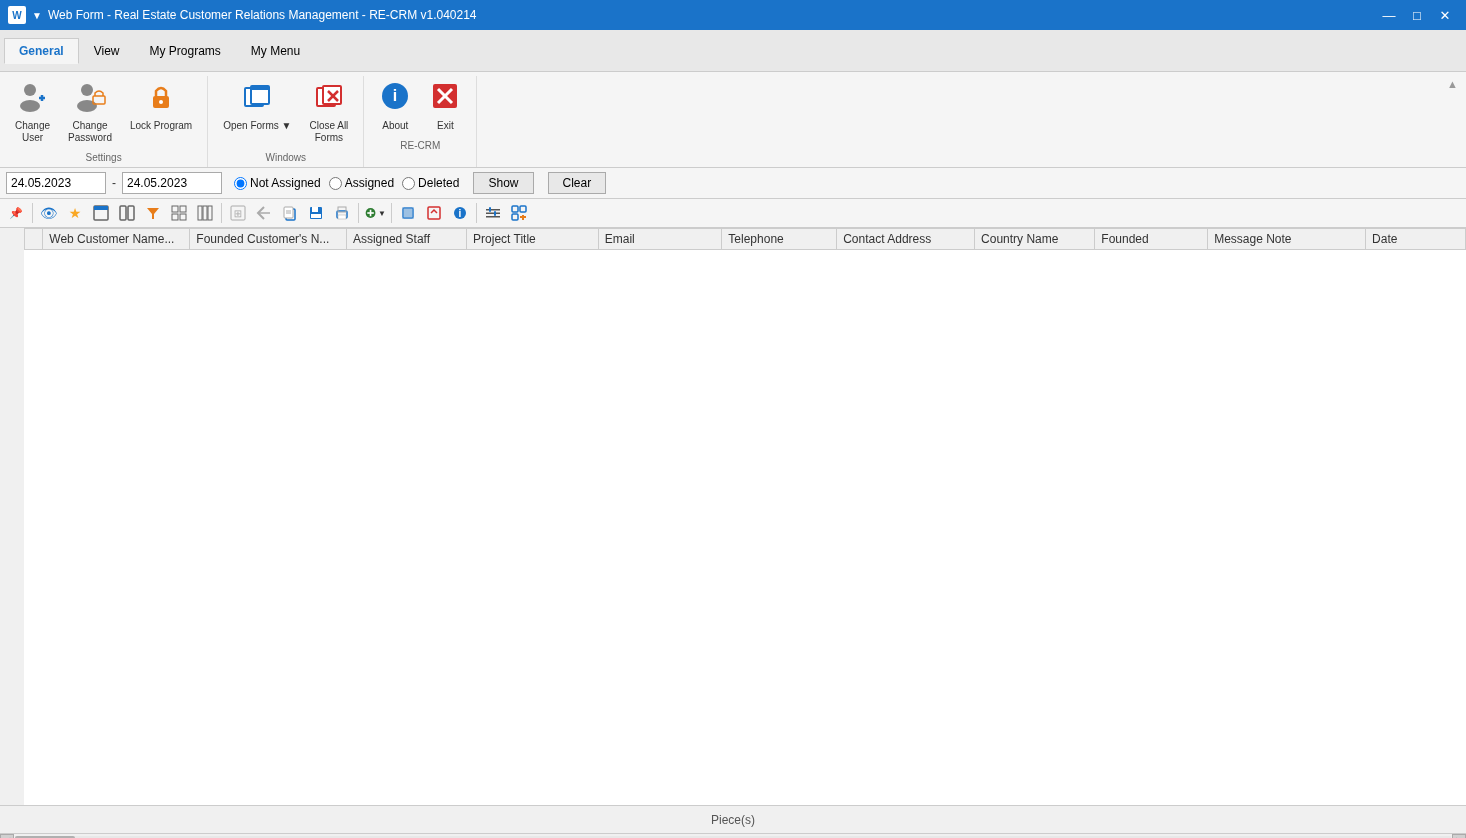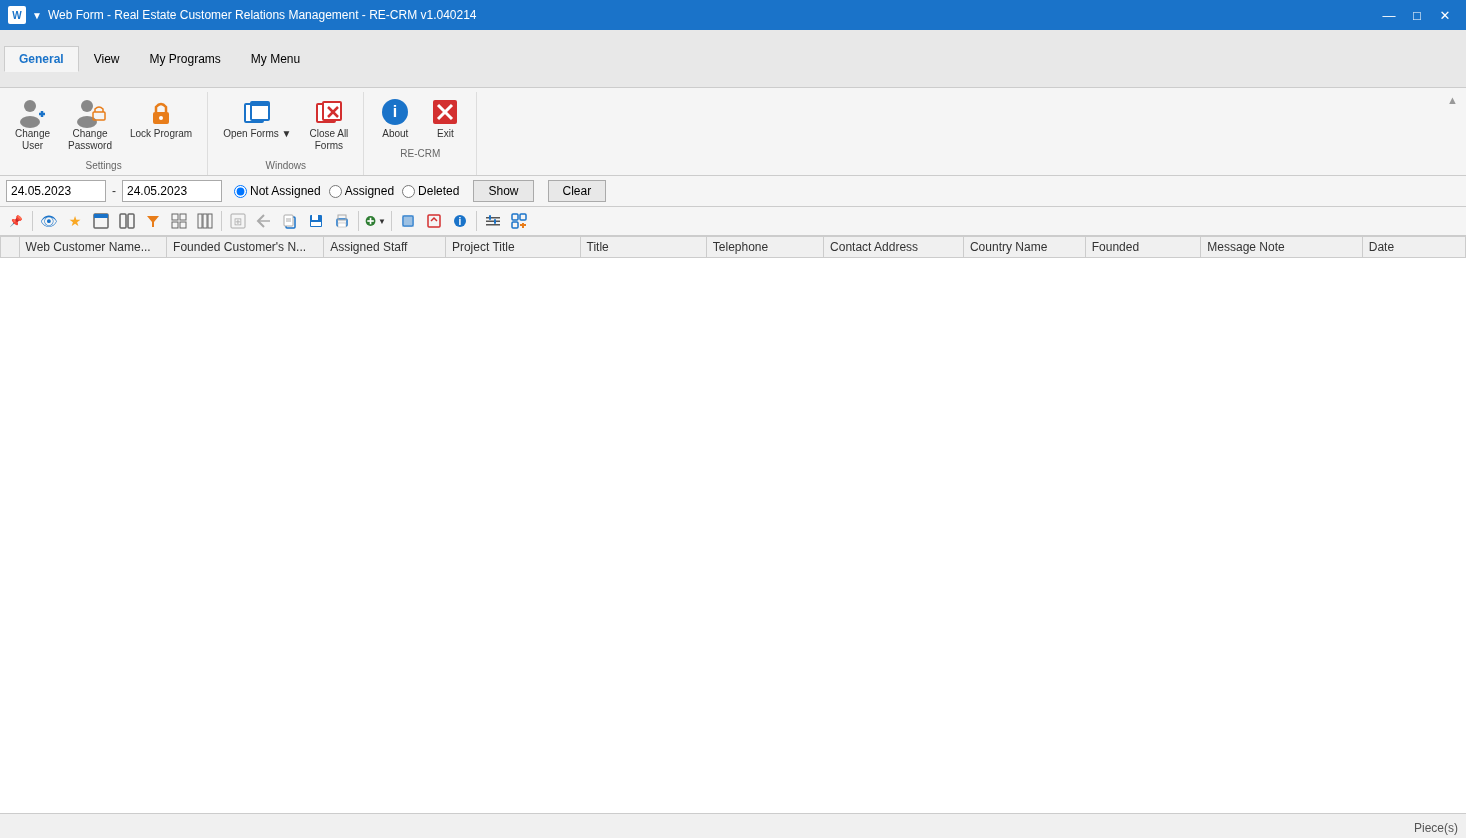--- a/index.html
+++ b/index.html
@@ -17,32 +17,32 @@
       user-select: none;
     }
     .title-bar-left { display: flex; align-items: center; gap: 6px; }
     .title-bar-app-icon { width: 18px; height: 18px; background: #fff; border-radius: 2px; display: flex; align-items: center; justify-content: center; color: #1a73c9; font-size: 10px; font-weight: bold; }
     .title-bar-title { font-size: 12px; }
     .title-bar-controls { display: flex; gap: 2px; }
     .title-bar-controls button { background: transparent; border: none; color: white; width: 26px; height: 22px; cursor: pointer; font-size: 13px; display: flex; align-items: center; justify-content: center; }
 
     
     .ribbon { background: #f5f5f5; border-bottom: 1px solid #ccc; }
-    .ribbon-tabs { display: flex; padding: 16px 4px; background: #e8e8e8; border-bottom: 1px solid #ccc; }
+    .ribbon-tabs { display: flex; padding: 8px 4px; background: #e8e8e8; border-bottom: 1px solid #ccc; }
     .ribbon-tab { padding: 5px 14px; font-size: 12px; cursor: pointer; border: 1px solid transparent; margin-bottom: -1px; }
     .ribbon-tab.active { background: #f5f5f5; border: 1px solid #ccc; border-bottom: 1px solid #f5f5f5; font-weight: bold; color: #1a73c9; }
 
     .ribbon-content { display: flex; align-items: stretch; padding: 4px 4px 0 4px; gap: 4px; }
     .ribbon-group { display: flex; flex-direction: column; align-items: center; border-right: 1px solid #ddd; padding: 0 8px 0 4px; }
     .ribbon-group:last-child { border-right: none; }
     .ribbon-group-buttons { display: flex; gap: 4px; align-items: flex-start; }
     .ribbon-group-label { font-size: 10px; color: #666; margin-top: 4px; padding-bottom: 4px; }
     .ribbon-btn { display: flex; flex-direction: column; align-items: center; padding: 3px 6px; cursor: pointer; border: 1px solid transparent; border-radius: 2px; min-width: 44px; }
     .ribbon-btn-icon { width: 32px; height: 32px; display: flex; align-items: center; justify-content: center; font-size: 22px; }
-    .ribbon-btn-label { font-size: 10px; text-align: center; color: #333; margin-top: 0; line-height: 1.2; }
+    .ribbon-btn-label { font-size: 10px; text-align: center; color: #333; margin-top: 8px; line-height: 1.2; }
 
     
     .filter-bar {
       display: flex;
       align-items: center;
       padding: 4px 6px;
       background: #f5f5f5;
       border-bottom: 1px solid #ccc;
       gap: 6px;
     }
@@ -109,21 +109,21 @@
     
     .bottom-bar {
       background: #f0f0f0;
       border-top: 1px solid #ccc;
       height: 28px;
       display: flex;
       align-items: center;
       padding: 0 8px;
       font-size: 12px;
       color: #555;
-      justify-content: flex-end;
+      justify-content: center;
     }
 
     
     .hscroll-bar {
       height: 14px;
       background: #f0f0f0;
       border-top: 1px solid #ccc;
       display: flex;
       align-items: center;
     }
@@ -404,31 +404,31 @@
     <svg width="16" height="16" viewBox="0 0 16 16">
       <rect x="1" y="1" width="6" height="6" rx="1" fill="none" stroke="#1a73c9" stroke-width="1.5"></rect>
       <rect x="9" y="1" width="6" height="6" rx="1" fill="none" stroke="#1a73c9" stroke-width="1.5"></rect>
       <rect x="1" y="9" width="6" height="6" rx="1" fill="none" stroke="#1a73c9" stroke-width="1.5"></rect>
       <line x1="12" y1="10" x2="12" y2="15" stroke="#e87d1a" stroke-width="2"></line>
       <line x1="9" y1="12" x2="15" y2="12" stroke="#e87d1a" stroke-width="2"></line>
     </svg>
   </div>
 </div>
 
-<div style="display:flex; flex-direction:column; height: calc(838px - 30px - 113px - 30px - 28px - 14px - 24px - 22px);">
+<div style="display:flex; flex-direction:column; height: calc(838px - 30px - 113px - 30px - 28px - 14px - 24px - 22px); margin-left: 24px;">
   <div class="table-wrapper">
     <table class="data-table">
       <thead>
         <tr>
           <th class="col-selector" style="width:20px;"></th>
           <th style="width:150px;">Web Customer Name...</th>
           <th style="width:160px;">Founded Customer's N...</th>
           <th style="width:130px;">Assigned Staff</th>
           <th style="width:150px;">Project Title</th>
-          <th style="width:150px;">Title</th>
+          <th style="width:150px;">Email</th>
           <th style="width:130px;">Telephone</th>
           <th style="width:150px;">Contact Address</th>
           <th style="width:130px;">Country Name</th>
           <th style="width:130px;">Founded</th>
           <th style="width:180px;">Message Note</th>
           <th style="width:120px;">Date</th>
         </tr>
       </thead>
       <tbody id="table-body">
         

